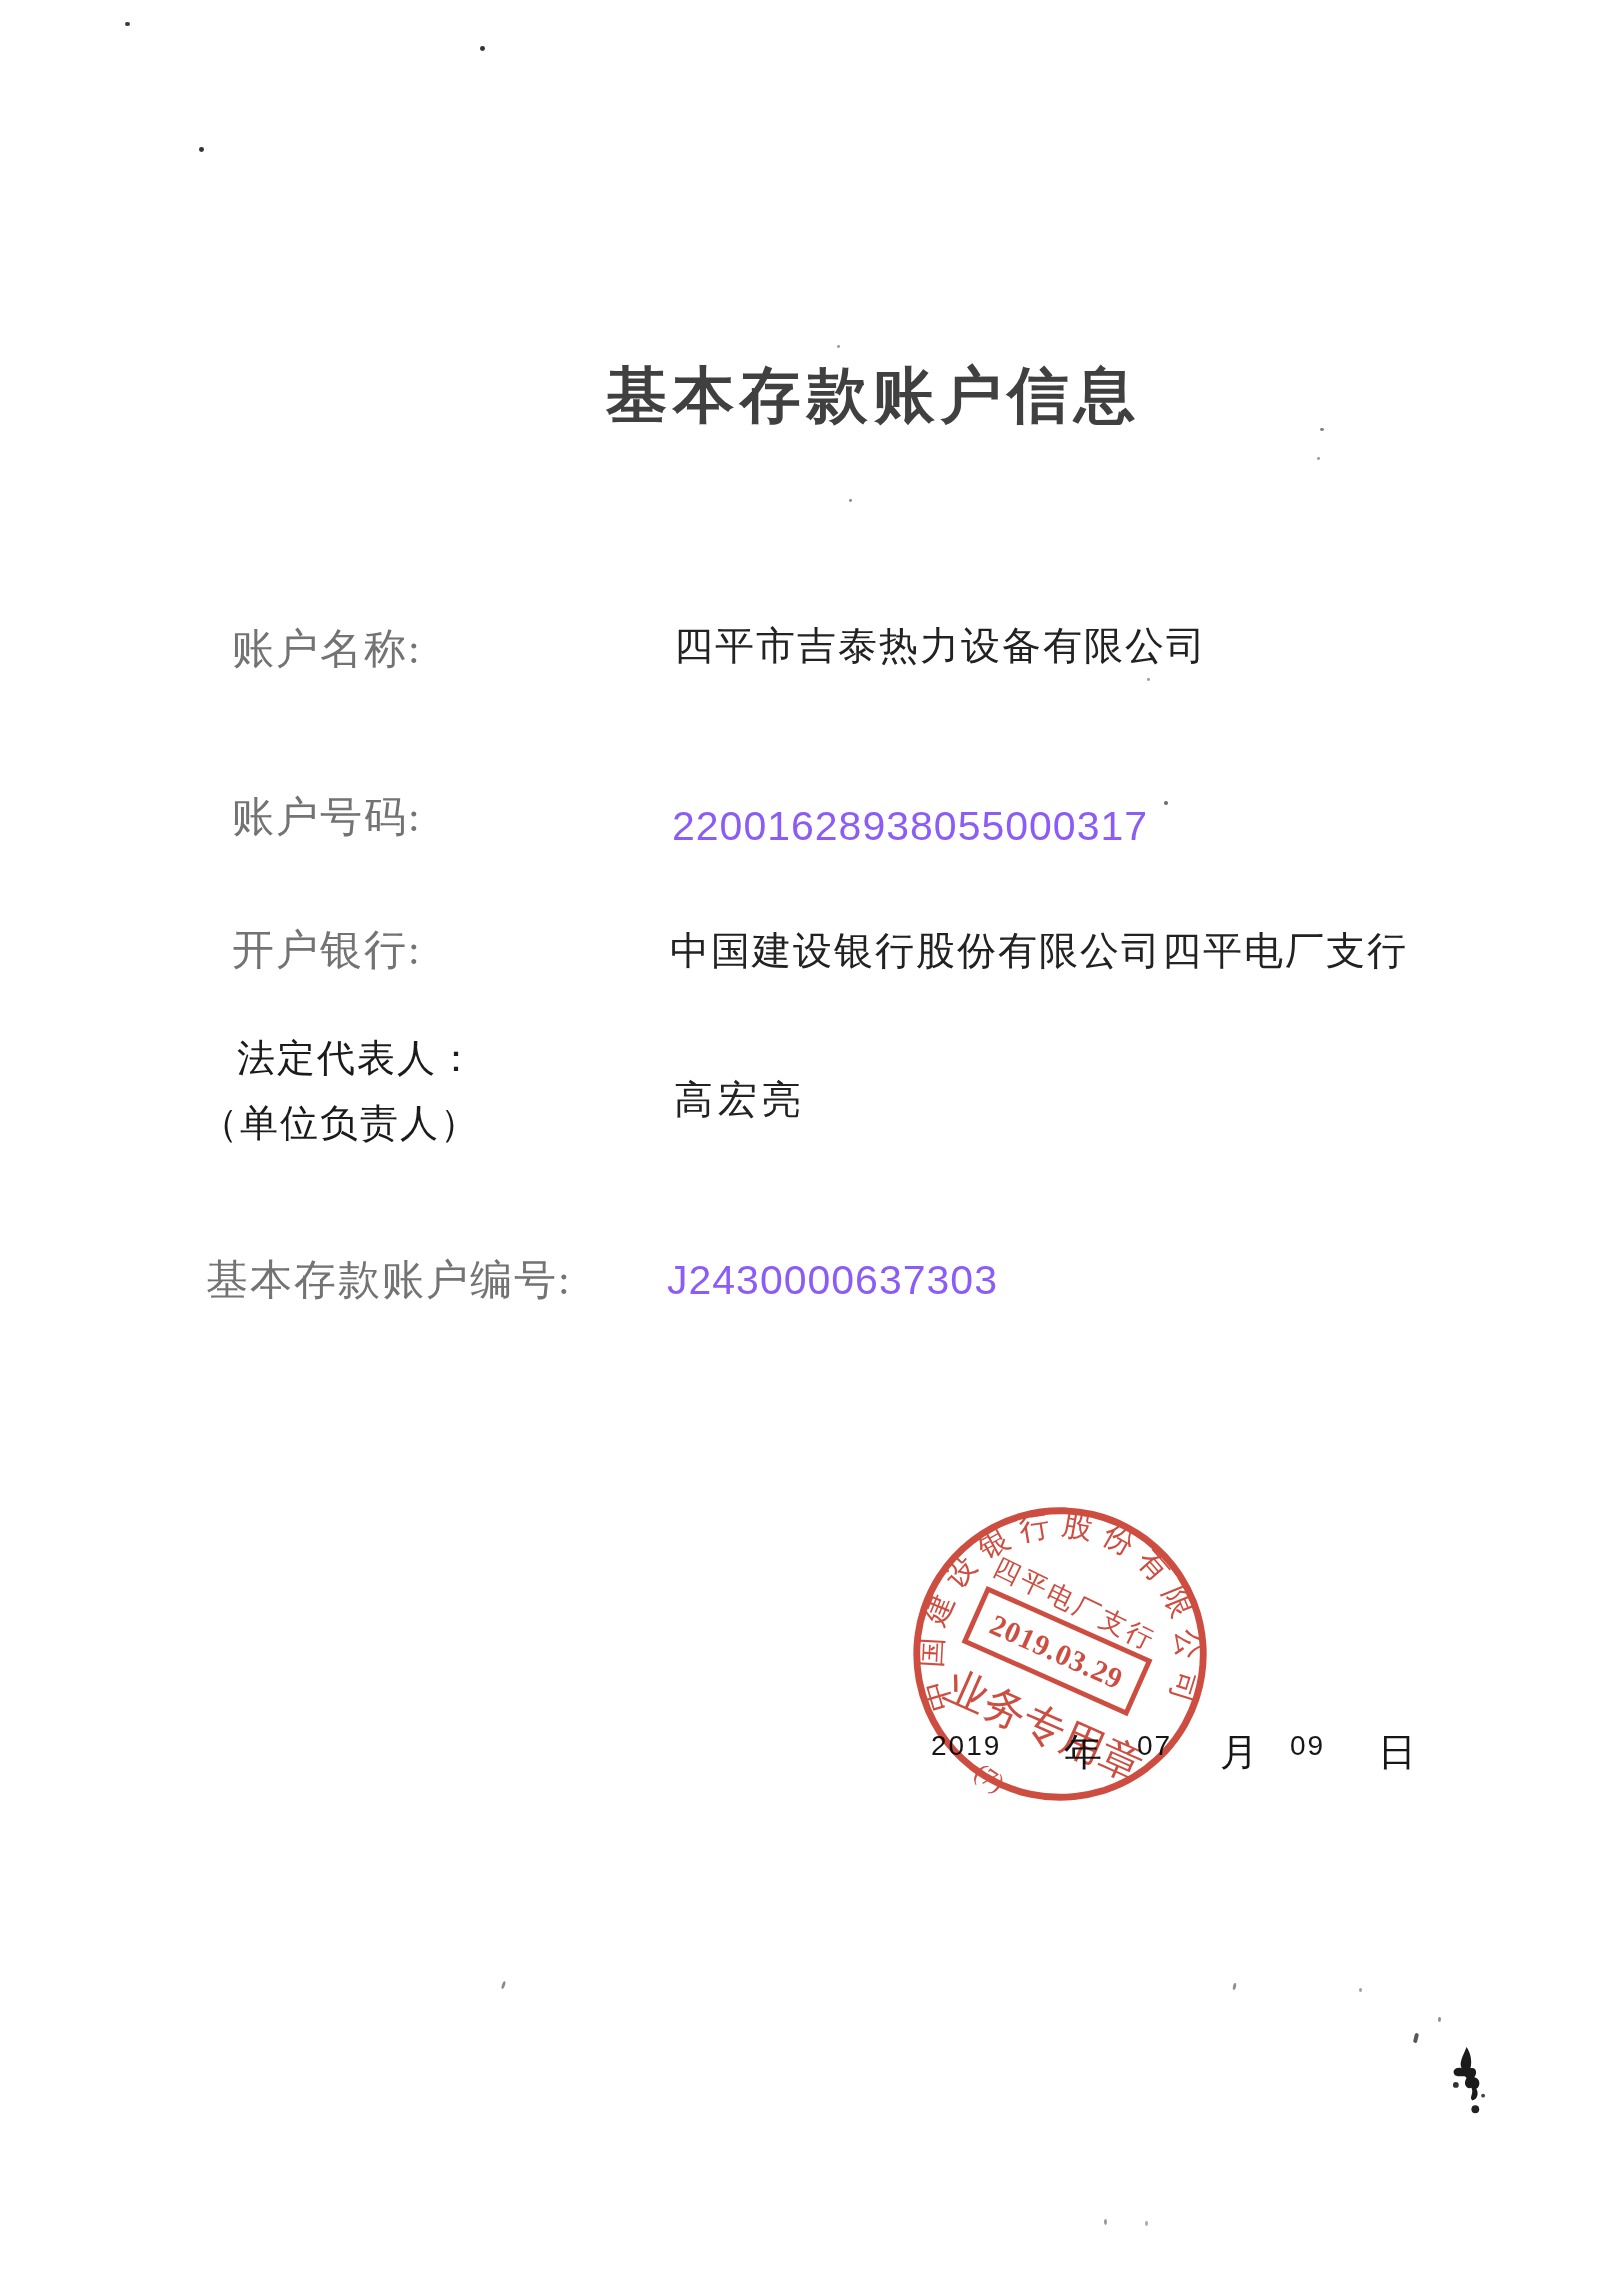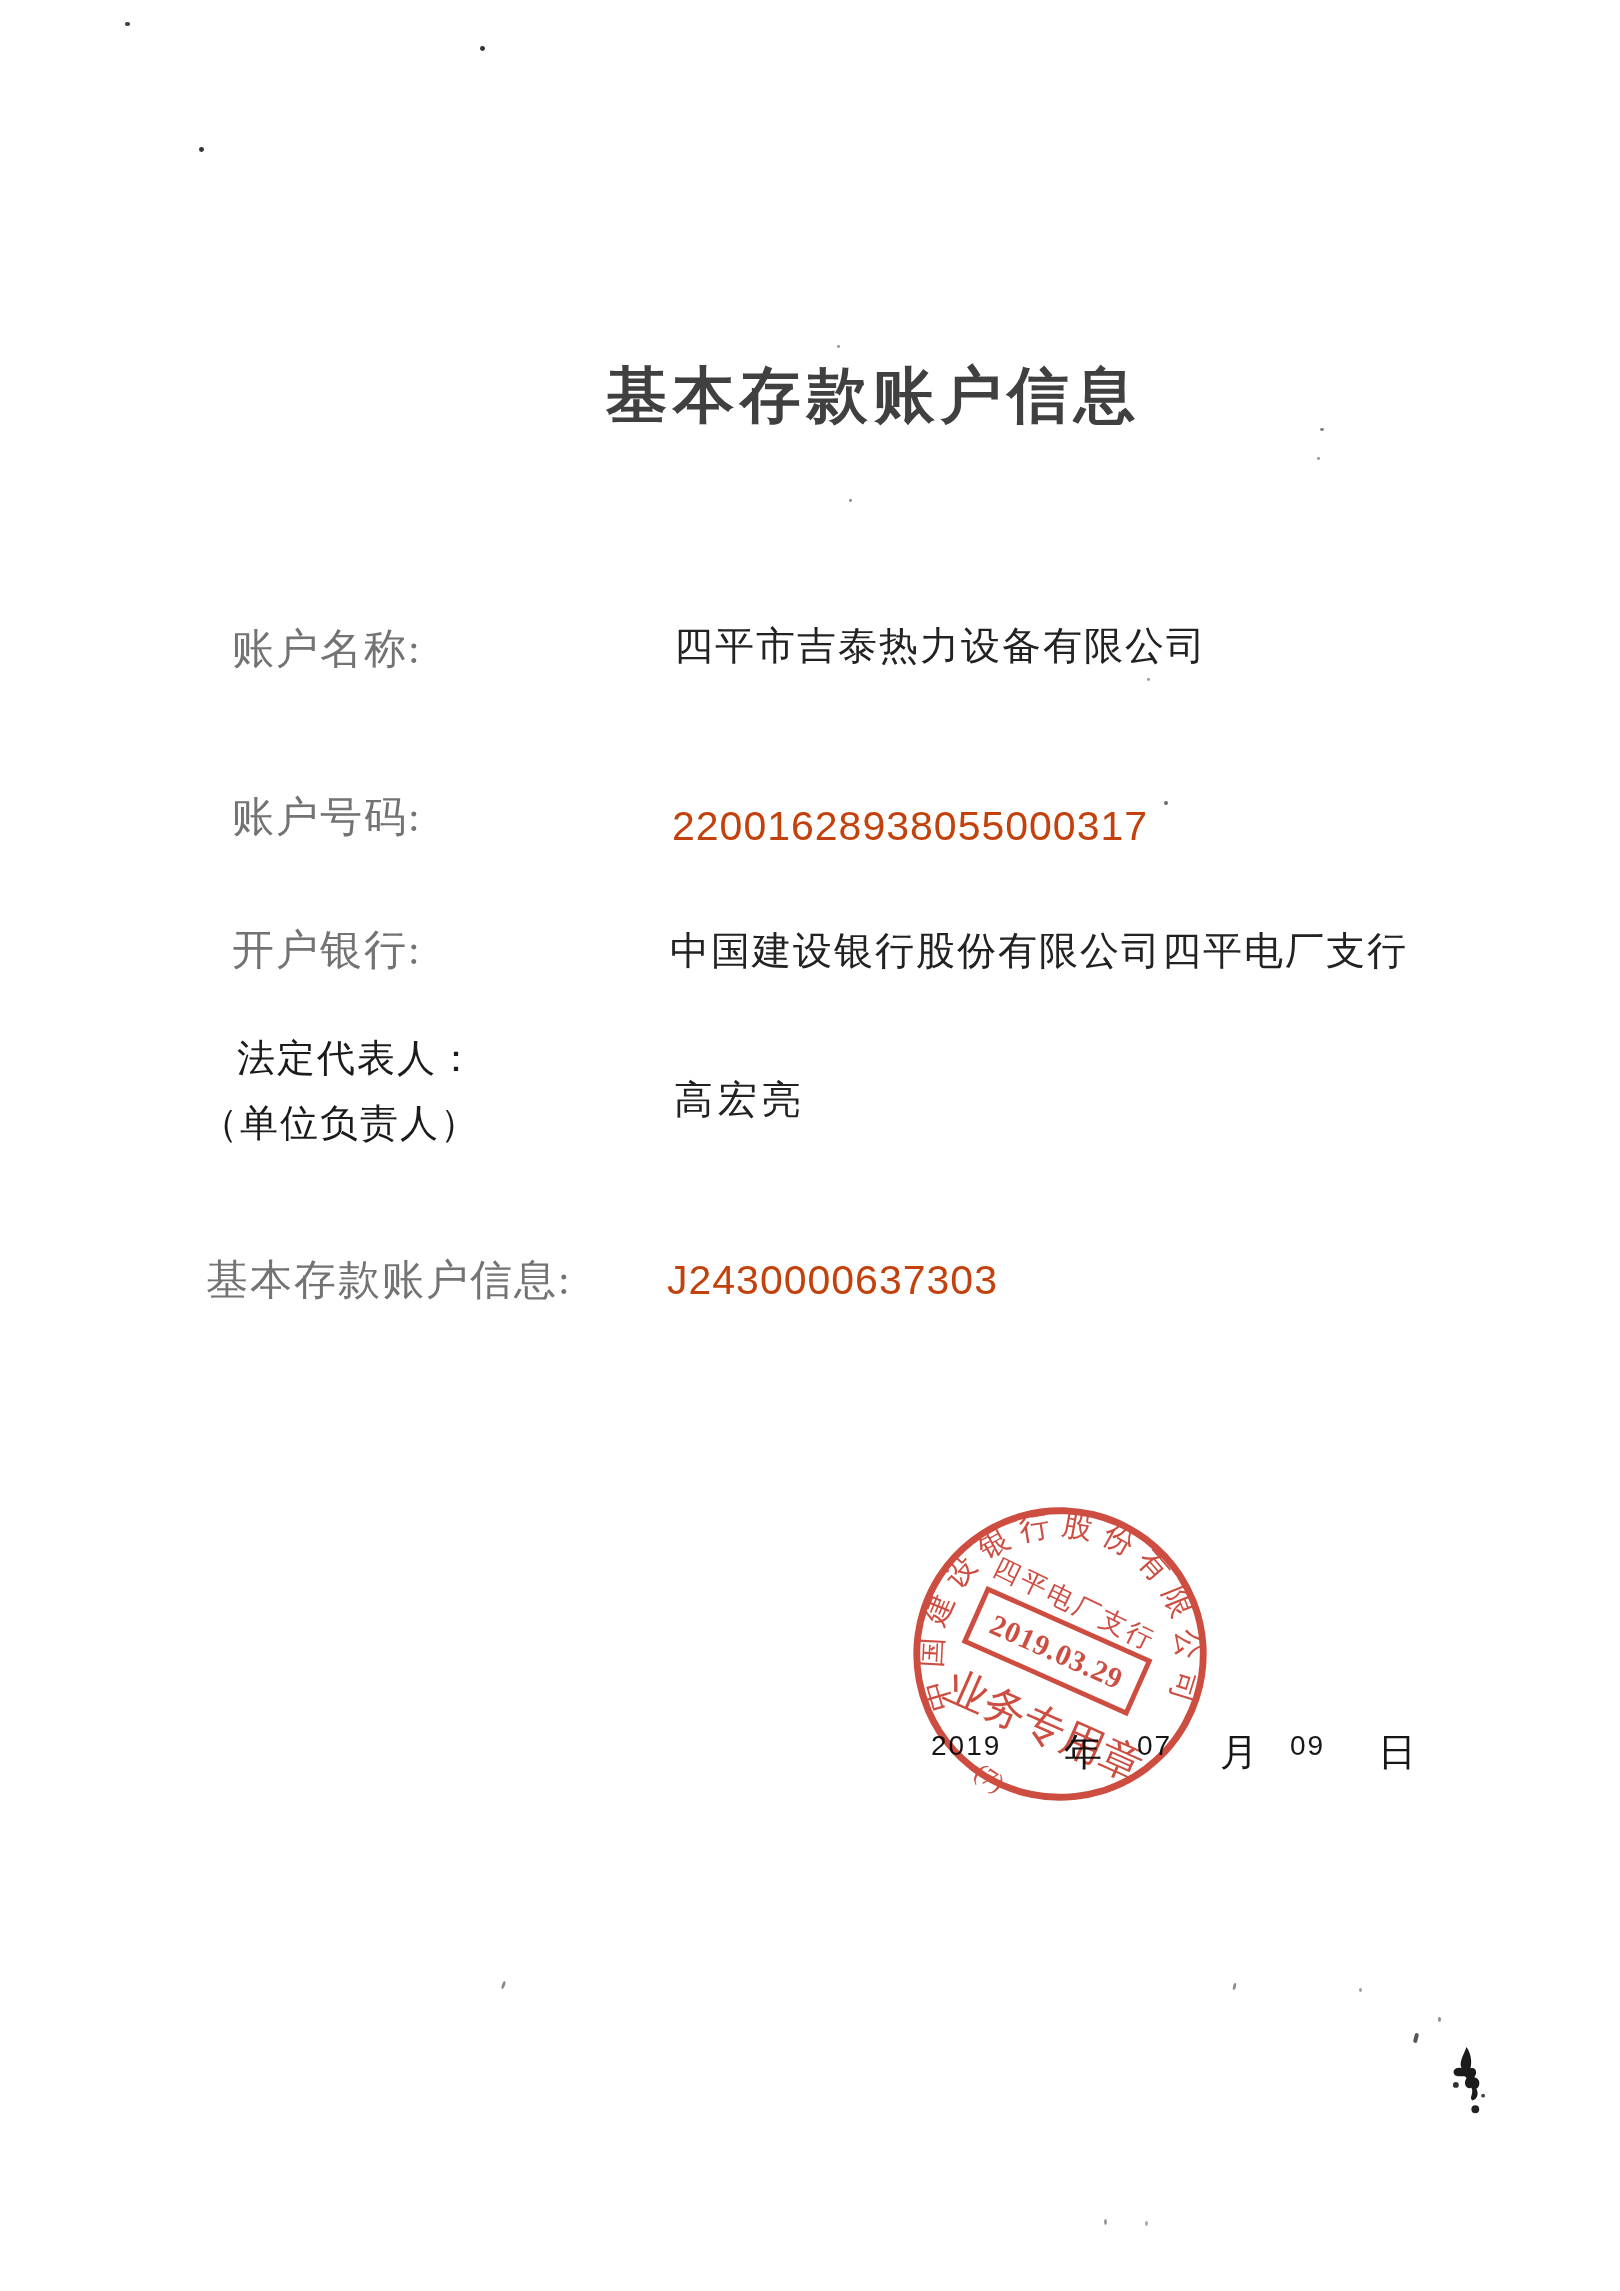--- a/index.html
+++ b/index.html
@@ -12,21 +12,21 @@
   }
   .t{position:absolute;white-space:nowrap;color:#1e1e1e;line-height:1;}
   .title{
     left:606px;top:365px;
     font-family:"Liberation Serif","DejaVu Serif",serif;
     font-weight:bold;font-size:61px;letter-spacing:5.9px;color:#404040;
   }
   .label{font-size:42px;letter-spacing:2px;color:#737373;}
   .label-sm{font-size:38px;letter-spacing:2px;color:#1b1b1b;}
   .value-cn{font-size:39px;letter-spacing:2px;color:#222;}
-  .value-num{font-family:"Liberation Sans","DejaVu Sans",sans-serif;font-size:41px;letter-spacing:1px;color:#c2410c;}
+  .value-num{font-family:"Liberation Sans","DejaVu Sans",sans-serif;font-size:41px;letter-spacing:1px;color:#8b5cf6;}
   .date-num{font-family:"Liberation Sans","DejaVu Sans",sans-serif;font-size:28px;letter-spacing:2px;color:#161616;}
   .date-cjk{font-size:38px;color:#161616;}
   .speck{position:absolute;border-radius:50%;}
   #stamp{
     position:absolute;left:903px;top:1497px;
     mix-blend-mode:multiply;opacity:.9;
     font-family:"Liberation Serif","DejaVu Serif",serif;
   }
   #inkblot{position:absolute;left:1445px;top:2045px;}
   #tick-mark{position:absolute;left:1414px;top:2033px;width:3.9px;height:9.8px;background:#575757;transform:rotate(14deg);border-radius:2px;}
@@ -44,21 +44,21 @@
   <div class="t label" style="left:232px;top:796px">账户号码:</div>
   <div class="t value-num" style="left:672px;top:806px">22001628938055000317</div>
 
   <div class="t label" style="left:232px;top:929px">开户银行:</div>
   <div class="t value-cn" style="left:670px;top:931px">中国建设银行股份有限公司四平电厂支行</div>
 
   <div class="t label-sm" style="left:237px;top:1039px">法定代表人：</div>
   <div class="t label-sm" style="left:200px;top:1104px">（单位负责人）</div>
   <div class="t value-cn" style="left:674px;top:1080px;letter-spacing:4.9px">高宏亮</div>
 
-  <div class="t label" style="left:206px;top:1259px">基本存款账户信息:</div>
+  <div class="t label" style="left:206px;top:1259px">基本存款账户编号:</div>
   <div class="t value-num" style="left:667px;top:1260px">J2430000637303</div>
 
   <div class="t date-num" style="left:931px;top:1732px">2019</div>
   <div class="t date-cjk" style="left:1064px;top:1733px">年</div>
   <div class="t date-num" style="left:1137px;top:1732px">07</div>
   <div class="t date-cjk" style="left:1220px;top:1733px">月</div>
   <div class="t date-num" style="left:1290px;top:1732px">09</div>
   <div class="t date-cjk" style="left:1378px;top:1733px">日</div>
 
   <svg id="stamp" width="314" height="314" viewBox="0 0 320 320">

